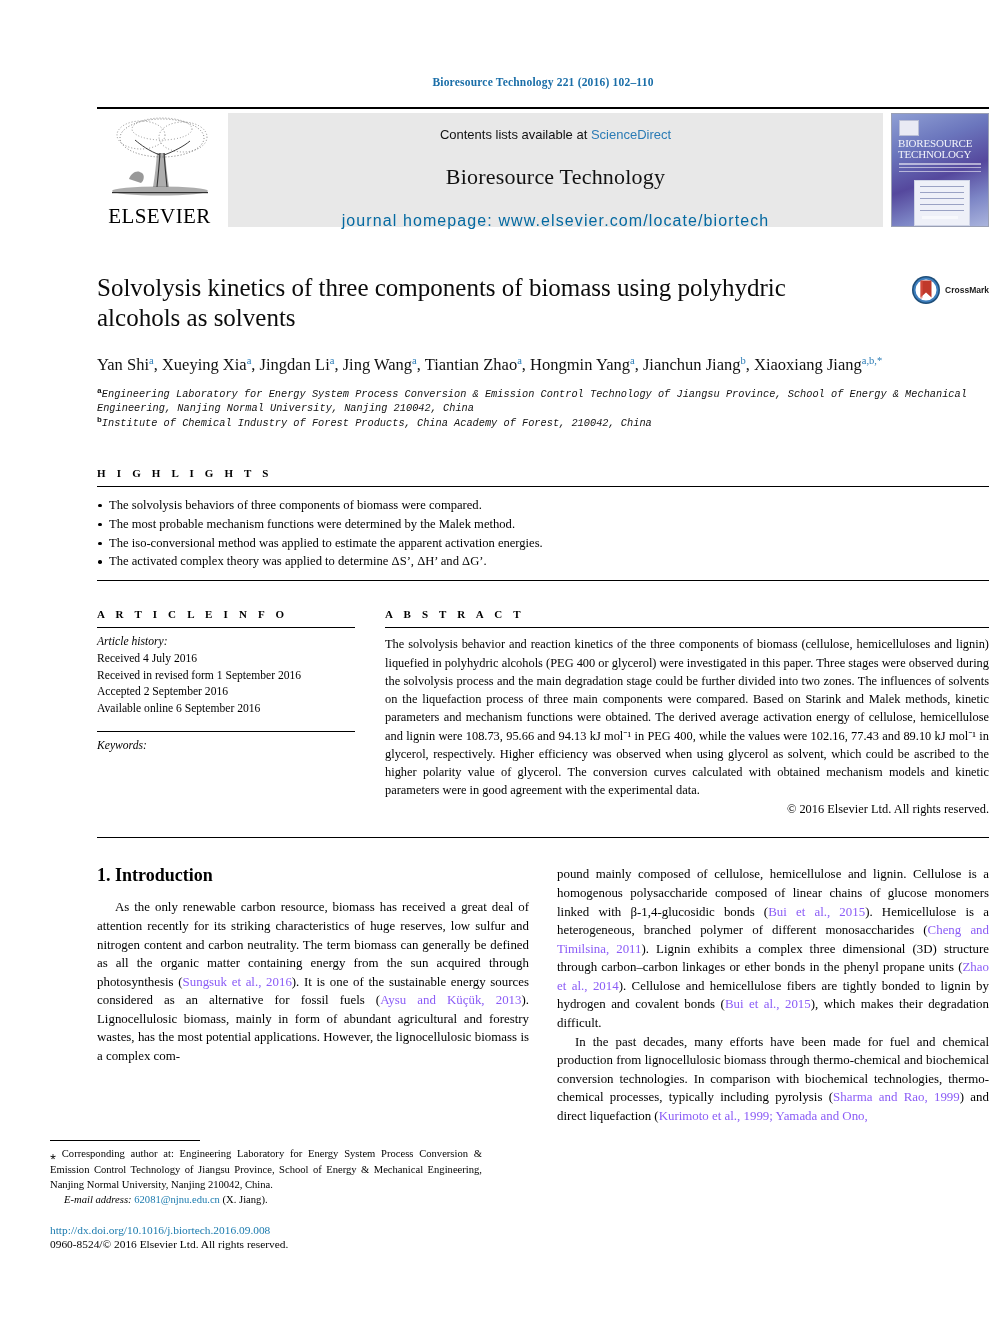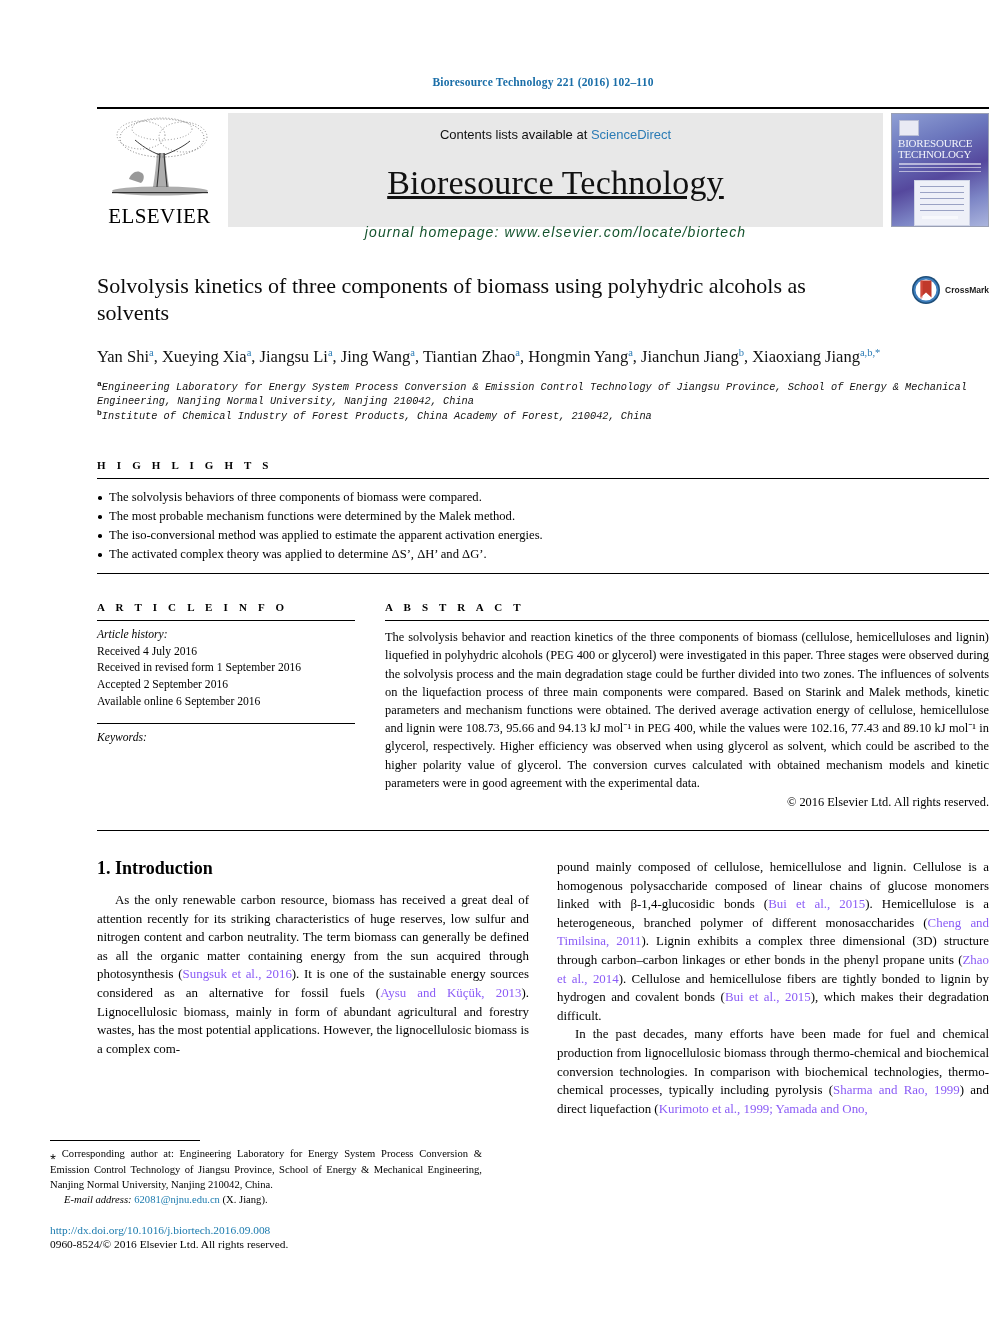--- a/index.html
+++ b/index.html
@@ -79,33 +79,31 @@
     padding-top: 14px;
   }
   .contents-line {
     font-family: "Liberation Sans", sans-serif;
     font-size: 13px;
     color: #111;
   }
   .contents-line .sd { color: #2a7bb5; }
   .journal-name {
     font-family: "Liberation Serif", serif;
-    font-size: 34px;
+    font-size: 22px;
     color: #111;
     margin-top: 22px;
     letter-spacing: .2px;
-    text-decoration: underline;
   }
   .homepage-line {
     font-family: "Liberation Sans", sans-serif;
-    font-size: 14px;
-    color: #14532d;
+    font-size: 16px;
+    color: #0369a1;
     letter-spacing: 1.1px;
     margin-top: 22px;
-    font-style: italic;
   }
   .cover-thumb {
     flex: 0 0 96px;
     width: 96px;
     margin: 4px 0 4px 0;
     border: 1px solid #9aa0b4;
     position: relative;
     overflow: hidden;
     background: linear-gradient(160deg,#8f9fd4 0%, #6b76bd 28%, #55489d 55%, #7d86c6 78%, #aab4dd 100%);
   }
@@ -131,21 +129,21 @@
   .cover-figure i { display:block; height:1px; background:#9aa2c4; margin:5px 5px 0 5px; }
   .cover-footer {
     position:absolute; left:30px; right:30px; bottom:7px; height:3px;
     background:rgba(255,255,255,.5);
   }
 
   
   .title-block { margin-top: 42px; position: relative; }
   h1.article-title {
     font-family: "Liberation Serif", serif;
-    font-size: 22px;
+    font-size: 25px;
     font-weight: normal;
     line-height: 1.21;
     margin: 0;
     width: 760px;
     color: #0b0b0b;
   }
   .crossmark {
     position: absolute;
     right: 0; top: 2px;
     display: flex; align-items: center; gap: 4px;
@@ -359,21 +357,21 @@
           <circle cx="15" cy="15" r="14" fill="#1f4e79"></circle>
           <circle cx="15" cy="15" r="11.5" fill="#ffffff"></circle>
           <circle cx="15" cy="15" r="11.5" fill="none" stroke="#3d7ebd" stroke-width="2"></circle>
           <path d="M9.5 5.5 h11 v17 l-5.5 -5 l-5.5 5 z" fill="#c0392b"></path>
           <path d="M9.5 5.5 h2.2 v17 l-2.2 2 z" fill="#e05a4a" opacity=".55"></path>
         </svg>
         <span class="cm-word">CrossMark</span>
       </div>
     </div>
 
-    <div class="authors" id="authors"><span>Yan Shi</span><sup>a</sup>, <span>Xueying Xia</span><sup>a</sup>, <span>Jiangsu Li</span><sup>a</sup>, <span>Jing Wang</span><sup>a</sup>, <span>Tiantian Zhao</span><sup>a</sup>, <span>Hongmin Yang</span><sup>a</sup>, <span>Jianchun Jiang</span><sup>b</sup>, <span>Xiaoxiang Jiang</span><sup>a,b,*</sup></div>
+    <div class="authors" id="authors"><span>Yan Shi</span><sup>a</sup>, <span>Xueying Xia</span><sup>a</sup>, <span>Jingdan Li</span><sup>a</sup>, <span>Jing Wang</span><sup>a</sup>, <span>Tiantian Zhao</span><sup>a</sup>, <span>Hongmin Yang</span><sup>a</sup>, <span>Jianchun Jiang</span><sup>b</sup>, <span>Xiaoxiang Jiang</span><sup>a,b,*</sup></div>
 
     <div class="affils" id="affils">
         <p><sup>a</sup>Engineering Laboratory for Energy System Process Conversion &amp; Emission Control Technology of Jiangsu Province, School of Energy &amp; Mechanical Engineering, Nanjing Normal University, Nanjing 210042, China</p>
         <p><sup>b</sup>Institute of Chemical Industry of Forest Products, China Academy of Forest, 210042, China</p>
       </div>
 
     <div class="highlights">
       <div class="sec-label">H I G H L I G H T S</div>
       <div class="hl-rule-top"></div>
       <ul class="hl-list" id="hl-list">

